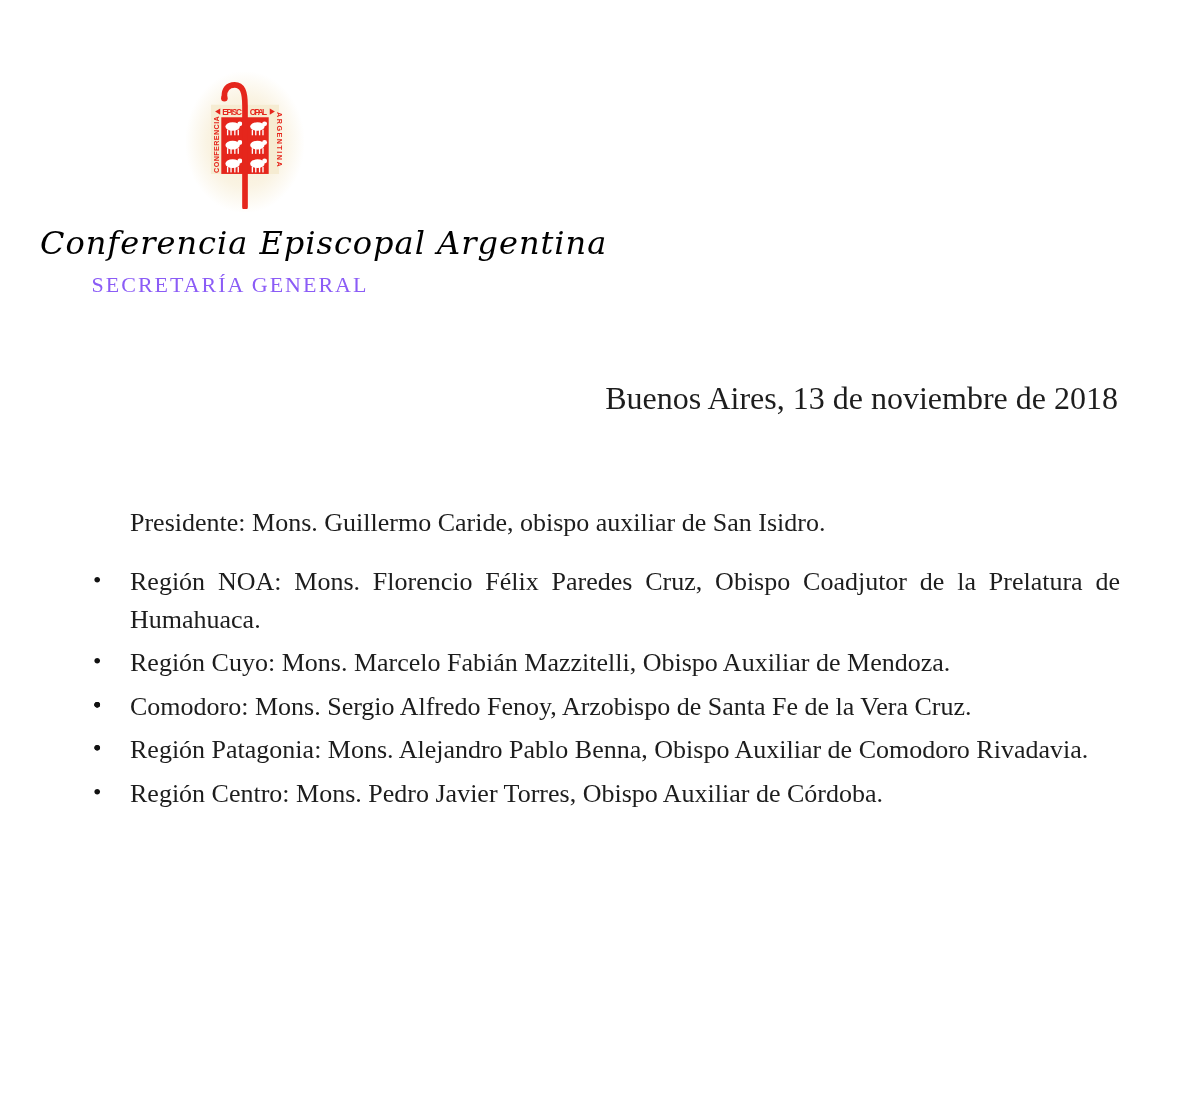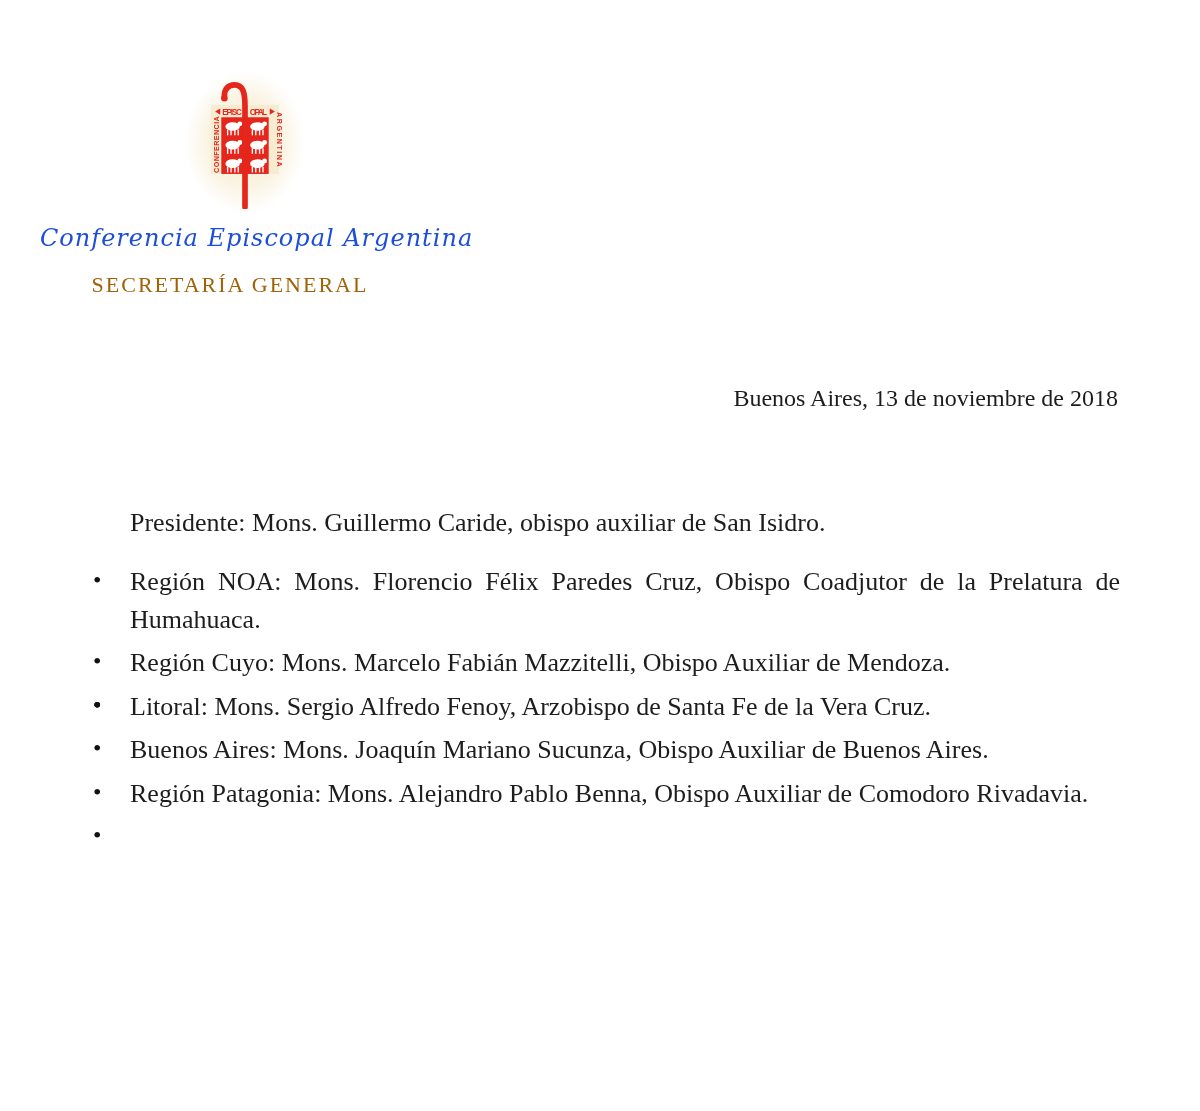--- a/index.html
+++ b/index.html
@@ -26,42 +26,42 @@
     text-decoration: underline;
   }
   .crest-svg { display: block; }
 
   .org-script {
     position: absolute;
     left: 40px; top: 224px; width: 380px;
     text-align: left;
     font-family: "DejaVu Serif", serif;
     font-style: italic;
-    font-size: 24px;
+    font-size: 32px;
     letter-spacing: 1px;
-    color: #1d4ed8;
+    color: #000000;
     white-space: nowrap;
   }
   .org-dept {
     position: absolute;
     left: 40px; top: 272px; width: 380px;
     text-align: center;
     font-family: "Liberation Serif", serif;
     font-size: 22px;
     letter-spacing: 2px;
-    color: #a16207;
+    color: #8b5cf6;
     white-space: nowrap;
   }
 
   
   .dateline {
     position: absolute;
     top: 380px; right: 82px;
     margin: 0;
-    font-size: 24px;
+    font-size: 32px;
     line-height: 37px;
   }
   .content {
     position: absolute;
     left: 130px; top: 504px;
     width: 990px;
     font-size: 26px;
     line-height: 37px;
   }
   .president { margin: 0 0 22px 0; }
@@ -189,33 +189,33 @@
   <li class="member">
     <span class="bullet">•</span>
   </li>
 
   <li class="member">
     <span class="bullet">•</span>
   </li>
 
   <li class="member">
     <span class="bullet">•</span>
-    <span class="member-text">Litoral: Mons. Sergio Alfredo Fenoy, Arzobispo de Santa Fe de la Vera Cruz.</span>
-  </li>
-
-  <li class="member">
-    <span class="bullet">•</span>
-    <span class="member-text">Buenos Aires: Mons. Joaquín Mariano Sucunza, Obispo Auxiliar de Buenos Aires.</span>
+    <span class="member-text">Comodoro: Mons. Sergio Alfredo Fenoy, Arzobispo de Santa Fe de la Vera Cruz.</span>
+  </li>
+
+  <li class="member">
+    <span class="bullet">•</span>
   </li>
 
   <li class="member">
     <span class="bullet">•</span>
     <span class="member-text">Región Patagonia: Mons. Alejandro Pablo Benna, Obispo Auxiliar de Comodoro Rivadavia.</span>
   </li>
 
   <li class="member">
     <span class="bullet">•</span>
+    <span class="member-text">Región Centro: Mons. Pedro Javier Torres, Obispo Auxiliar de Córdoba.</span>
   </li>
 </ul>
     </div>
   </main>
 
 </div>
 
 </body></html>

